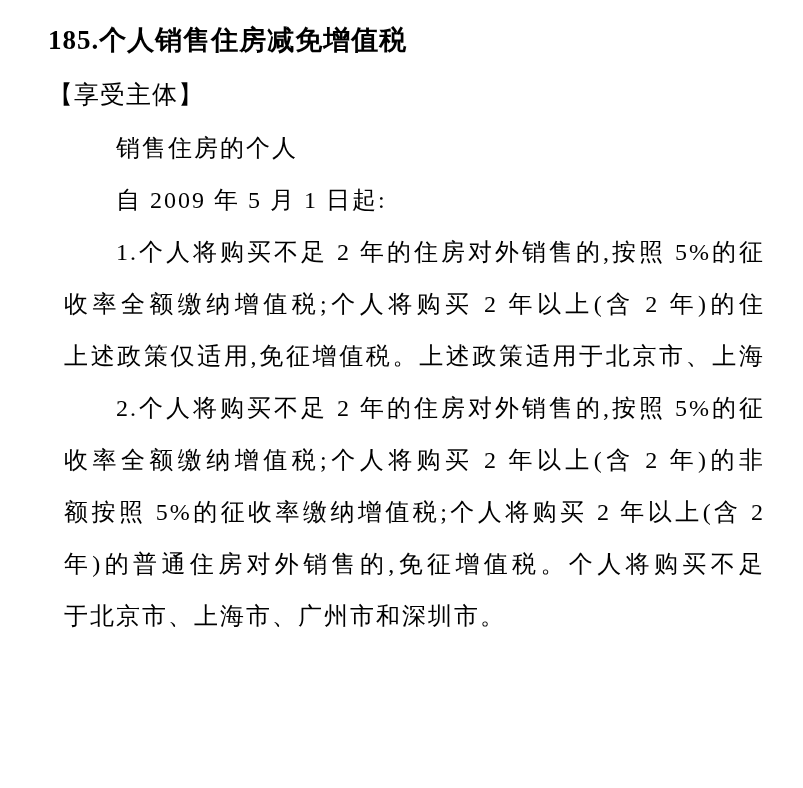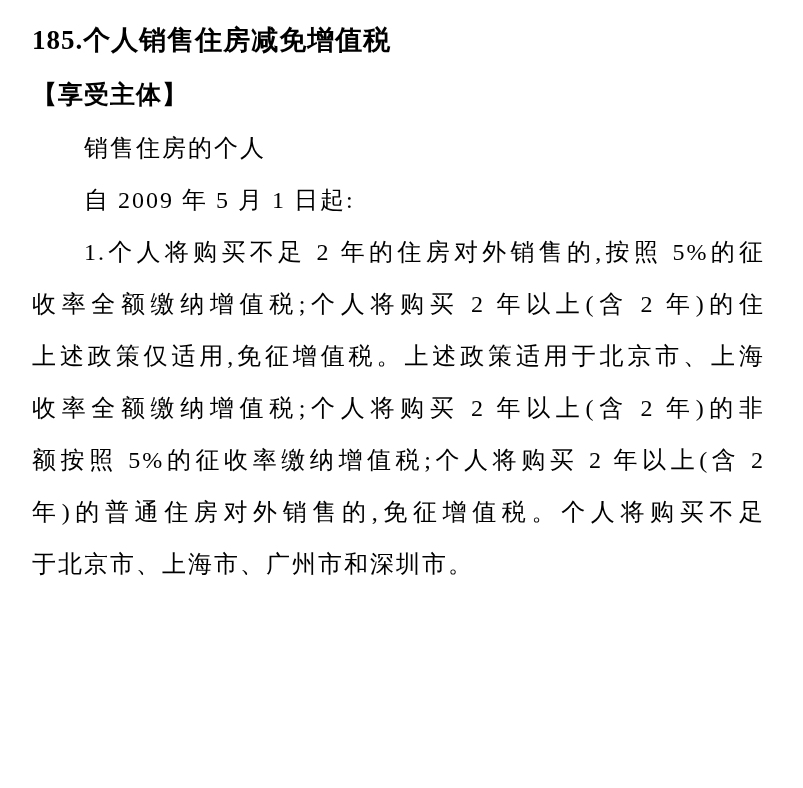--- a/index.html
+++ b/index.html
@@ -3,43 +3,44 @@
 <meta charset="utf-8">
 <style>
   * { margin: 0; padding: 0; box-sizing: border-box; }
   html, body {
     width: 803px; height: 788px;
     background: #ffffff;
     overflow: hidden;
   }
   .doc {
     width: 803px; height: 788px;
-    padding: 12px 38px 0 32px;
+    padding: 12px 38px 0 48px;
     color: #000000;
     font-family: "Liberation Serif", "DejaVu Serif", serif;
   }
   .doc-title {
     font-size: 27px;
     font-weight: bold;
     line-height: 56px;
     letter-spacing: 1px;
     white-space: nowrap;
   }
   .sec-header {
     font-size: 25px;
-    font-weight: bold;
+    font-weight: normal;
     line-height: 54px;
     letter-spacing: 1px;
     white-space: nowrap;
   }
   .line {
     font-size: 24px;
     line-height: 52px;
     letter-spacing: 2px;
     text-align: justify;
+    margin-left: 16px;
   }
   .line.full {
     text-align-last: justify;
   }
   .line.indent {
     text-indent: 52px;
   }
 </style>
 </head>
 <body>
@@ -52,18 +53,19 @@
 
   <div class="line last indent">销售住房的个人</div>
 
 
   <div class="line last indent">自 2009 年 5 月 1 日起:</div>
 
   <div class="line full indent">1.个人将购买不足 2 年的住房对外销售的,按照 5%的征</div>
   <div class="line full">收率全额缴纳增值税;个人将购买 2 年以上(含 2 年)的住</div>
   <div class="line full">上述政策仅适用,免征增值税。上述政策适用于北京市、上海</div>
 
+  <div class="line full indent">2.个人将购买不足 2 年的住房对外销售的,按照 5%的征</div>
   <div class="line full">收率全额缴纳增值税;个人将购买 2 年以上(含 2 年)的非</div>
   <div class="line full">额按照 5%的征收率缴纳增值税;个人将购买 2 年以上(含 2</div>
   <div class="line full">年)的普通住房对外销售的,免征增值税。个人将购买不足</div>
   <div class="line last">于北京市、上海市、广州市和深圳市。</div>
 
 </div>
 
 </body></html>

